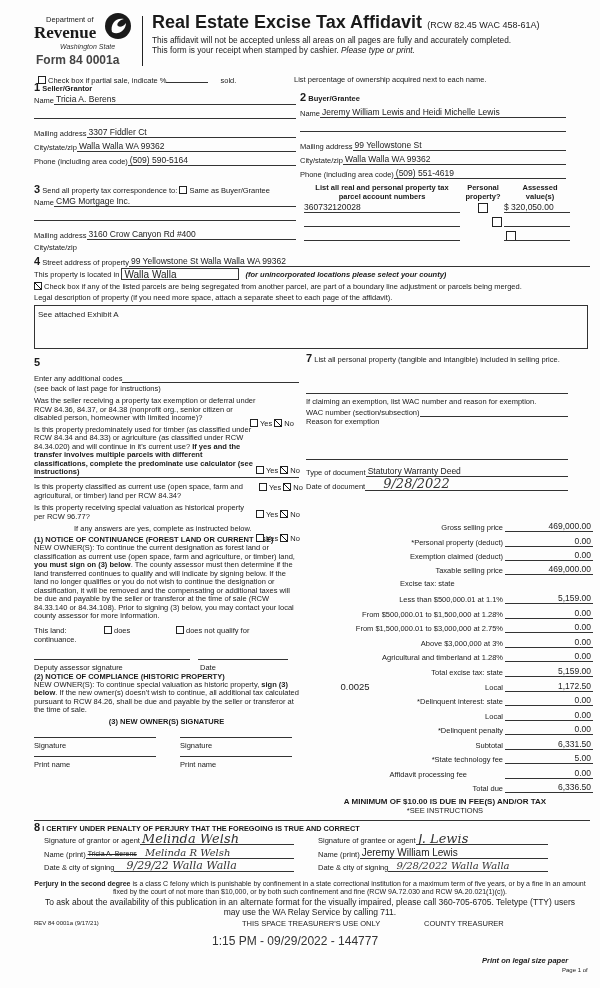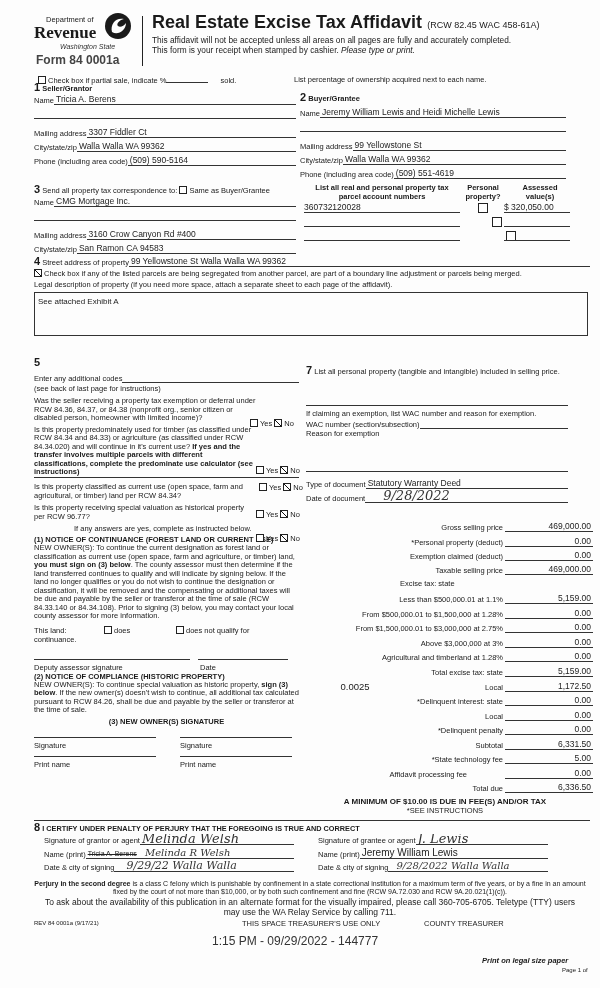--- a/index.html
+++ b/index.html
@@ -77,21 +77,20 @@
       <span class="lbl">Name</span>
       <span class="fill filled">CMG Mortgage Inc.</span>
     </div>
   <div class="fill" style="height:14px;"></div>
   <div class="row" style="margin-top:8px;">
       <span class="lbl">Mailing address</span>
       <span class="fill filled">3160 Crow Canyon Rd #400</span>
     </div>
   <div class="row" style="margin-top:3px;">
       <span class="lbl">City/state/zip</span>
-      <span class="fill filled">San Ramon CA 94583</span>
     </div>
 </div>
 
 <div class="abs" style="left:300px;top:91px;width:266px;">
   <div><span class="secnum">2</span> <span class="bold">Buyer/Grantee</span></div>
   <div class="row" style="margin-top:4px;">
       <span class="lbl">Name</span>
       <span class="fill filled">Jeremy William Lewis and Heidi Michelle Lewis</span>
     </div>
   <div class="fill" style="height:14px;"></div>
@@ -125,20 +124,25 @@
   <div class="abs uline" style="left:2px;top:47px;width:156px;height:11px;"></div>
   <span class="abs cb" style="left:176px;top:48px;width:10px;height:10px;"></span>
   <div class="abs uline" style="left:202px;top:47px;width:66px;height:11px;"></div>
 </div>
 
 <div class="abs" style="left:34px;top:255px;width:556px;">
   <div class="row">
       <span class="lbl"><span class="secnum">4</span> <span>Street address of property</span></span>
       <span class="fill filled">99 Yellowstone St Walla Walla WA 99362</span>
     </div>
+  <div style="margin-top:1px;white-space:nowrap;display:flex;align-items:center;">
+    <span>This property is located in</span>
+    <span style="display:inline-block;width:118px;height:12px;border:1px solid #333;margin-left:2px;font-size:10px;padding-left:2px;line-height:11px;">Walla Walla</span>
+    <i class="bold" style="margin-left:6px;">(for unincorporated locations please select your county)</i>
+  </div>
   <div style="margin-top:2px;white-space:nowrap;"><span class="cb checked"></span><span>Check box if any of the listed parcels are being segregated from another parcel, are part of a boundary line adjustment or parcels being merged.</span></div>
   <div style="margin-top:2px;white-space:nowrap;">Legal description of property (if you need more space, attach a separate sheet to each page of the affidavit).</div>
   <div class="filled" style="margin-top:3px;width:554px;height:44px;border:1px solid #333;padding:4px 3px;font-size:8px;">See attached Exhibit A</div>
 </div>
 
 <div class="abs" style="left:34px;top:356px;width:265px;">
   <div style="display:flex;align-items:center;">
       <span class="secnum" style="width:28px;">5</span>
     </div>
   <div class="row" style="margin-top:6px;">
@@ -189,21 +193,21 @@
     <div class="abs uline" style="left:0;top:19px;width:122px;height:8px;"></div>
     <div class="abs uline" style="left:146px;top:19px;width:112px;height:8px;"></div>
     <span class="abs" style="left:0;top:30px;">Print name</span>
     <span class="abs" style="left:146px;top:30px;">Print name</span>
   </div>
 </div>
 <div class="yn" style="left:259px;top:483px;"><span class="cb"></span><span>Yes</span> <span class="cb checked"></span><span>No</span></div>
 <div class="yn" style="left:256px;top:510px;"><span class="cb"></span><span>Yes</span> <span class="cb checked"></span><span>No</span></div>
 <div class="yn" style="left:256px;top:534px;"><span class="cb"></span><span>Yes</span> <span class="cb checked"></span><span>No</span></div>
 
-<div class="abs" style="left:306px;top:366px;width:262px;">
+<div class="abs" style="left:306px;top:354px;width:262px;">
   <div style="line-height:9px;"><span class="secnum">7</span> <span>List all personal property (tangible and intangible) included in selling price.</span></div>
   <div class="uline" style="height:30px;"></div>
   <div style="margin-top:3px;">If claiming an exemption, list WAC number and reason for exemption.</div>
   <div class="row" style="margin-top:2px;">
       <span class="lbl">WAC number (section/subsection)</span>
       <span class="fill" style="min-height:8px;"></span>
     </div>
   <div>Reason for exemption</div>
   <div class="uline" style="height:34px;"></div>
   <div class="row" style="margin-top:6px;">

